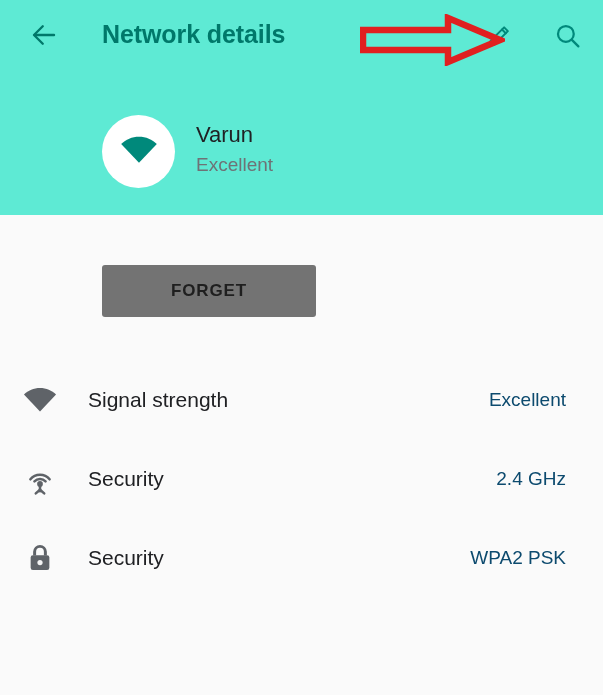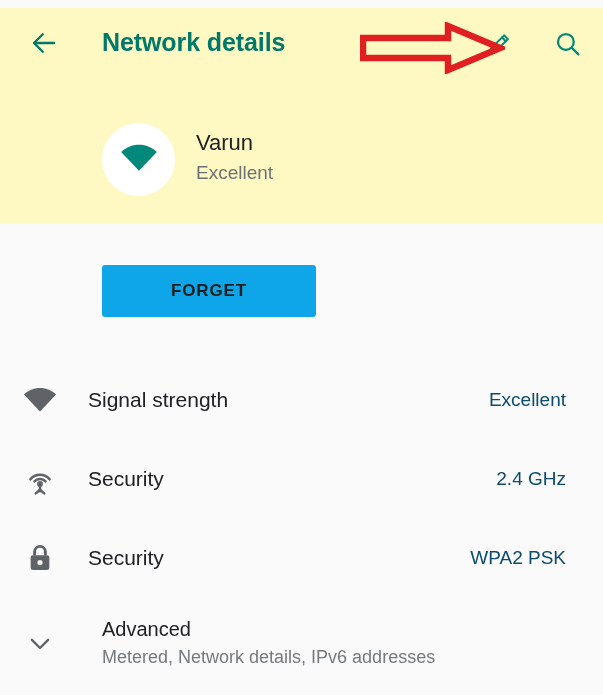--- a/index.html
+++ b/index.html
@@ -13,24 +13,24 @@
     font-family: "Liberation Sans", sans-serif;
     overflow: hidden;
     position: relative;
     -webkit-font-smoothing: antialiased;
   }
 
   
   .header-section {
     position: absolute;
     left: 0;
-    top: 8px;
+    top: 0;
     width: 603px;
     height: 215px;
-    background: #fef9c3;
+    background: #5eead4;
   }
 
   .appbar {
     position: absolute;
     left: 0;
     top: 0;
     width: 603px;
     height: 74px;
   }
 
@@ -127,21 +127,21 @@
     margin-top: 2px;
   }
 
   
   .forget-button {
     position: absolute;
     left: 102px;
     top: 265px;
     width: 214px;
     height: 52px;
-    background: #0ea5e9;
+    background: #737373;
     border: none;
     border-radius: 3px;
     font-family: "Liberation Sans", sans-serif;
     font-size: 17px;
     font-weight: bold;
     letter-spacing: 0.9px;
     color: #1f1f1f;
     cursor: pointer;
     padding: 0;
   }
@@ -314,25 +314,14 @@
       <svg width="34" height="34" viewBox="0 0 24 24">
         <path d="M8.2 10.2 V7.6 a3.8 3.8 0 0 1 7.6 0 V10.2" fill="none" stroke="#5f6368" stroke-width="2.1"></path>
         <rect x="5.4" y="10.0" width="13.2" height="10.4" rx="1.6" fill="#5f6368"></rect>
         <circle cx="12" cy="15.2" r="1.85" fill="#f3f3f3"></circle>
       </svg>
     </div>
     <div class="row-label">Security</div>
     <div class="row-value">WPA2 PSK</div>
   </div>
 
-  <div class="detail-row advanced-row">
-    <div class="row-icon">
-      <svg width="30" height="30" viewBox="0 0 24 24" fill="none" stroke="#5f6368" stroke-width="1.9" stroke-linecap="round" stroke-linejoin="round">
-        <polyline points="5.5,9.5 12,16 18.5,9.5"></polyline>
-      </svg>
-    </div>
-    <div class="advanced-text">
-      <div class="advanced-title">Advanced</div>
-      <div class="advanced-subtitle">Metered, Network details, IPv6 addresses</div>
-    </div>
-  </div>
 
 </div>
 
 </body></html>

